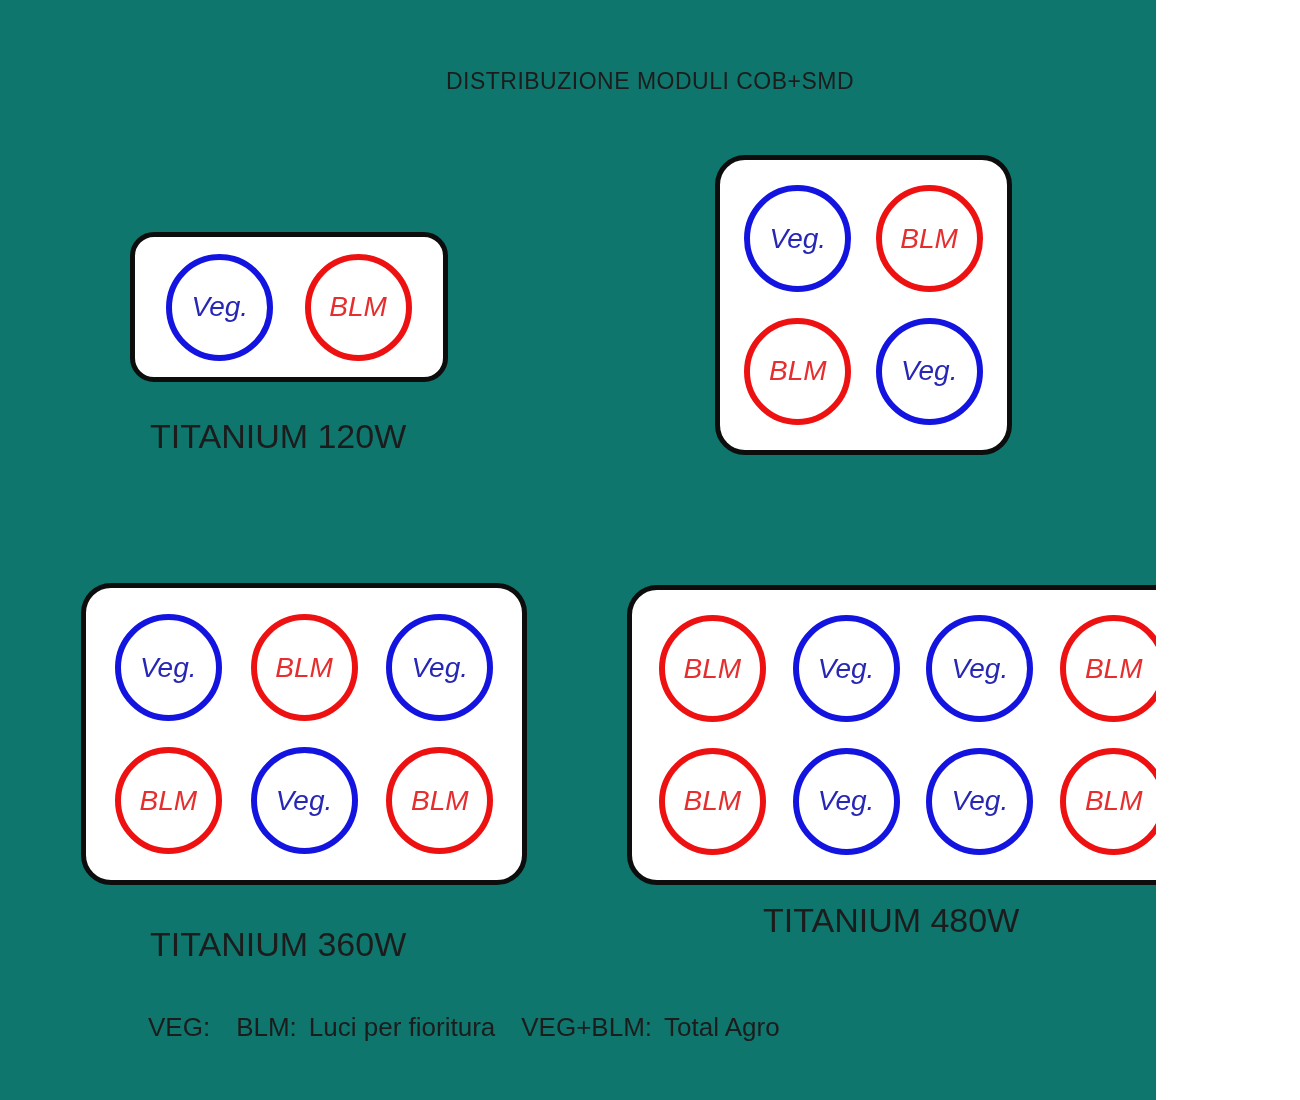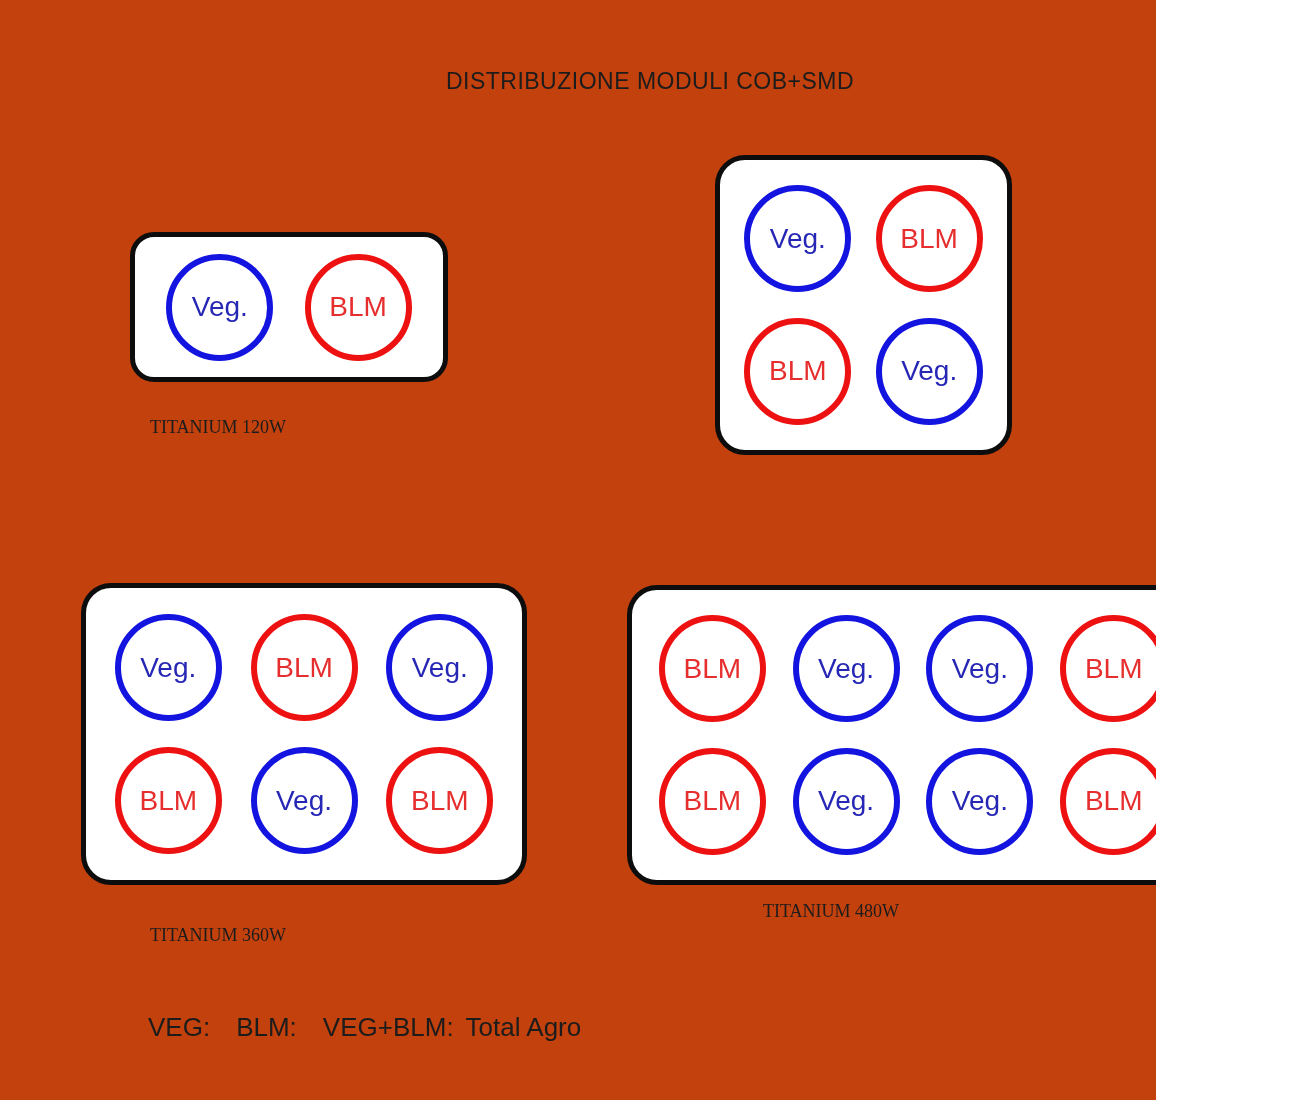--- a/index.html
+++ b/index.html
@@ -10,41 +10,42 @@
     --panel-border: #0d0d0d;
     --text: #1c1c1c;
   }
   * { box-sizing: border-box; margin: 0; padding: 0; }
   html, body { background: #ffffff; }
   body { font-family: "Liberation Sans", sans-serif; }
   .canvas {
     position: relative;
     width: 1156px;
     height: 1100px;
-    background: #c2410c;
+    background: #0f766e;
     overflow: hidden;
   }
   .title {
     position: absolute;
     top: 68px;
     left: 0;
     width: 1300px;
     text-align: center;
     font-size: 23px;
     letter-spacing: 0.5px;
     color: var(--text);
   }
   .panel {
     position: absolute;
     border: 5px solid var(--panel-border);
     border-radius: 30px;
     background: #ffffff;
     display: grid;
     justify-content: space-evenly;
     align-content: space-evenly;
+    font-style: italic;
   }
   .panel.cols-2 { grid-template-columns: repeat(2, 107px); }
   .panel.cols-3 { grid-template-columns: repeat(3, 107px); }
   .panel.cols-4 { grid-template-columns: repeat(4, 107px); }
   #panel-120 { left: 130px; top: 232px; width: 318px; height: 150px; border-radius: 24px; }
   #panel-240 { left: 715px; top: 155px; width: 297px; height: 300px; }
   #panel-360 { left: 81px;  top: 583px; width: 446px; height: 302px; }
   #panel-480 { left: 627px; top: 585px; width: 572px; height: 300px; }
   .module {
     width: 107px;
@@ -54,24 +55,23 @@
     background: #ffffff;
     display: flex;
     align-items: center;
     justify-content: center;
     font-size: 28px;
   }
   .module[data-type="veg"] { border-color: var(--veg-stroke); color: var(--veg-text); }
   .module[data-type="blm"] { border-color: var(--blm-stroke); color: var(--blm-text); }
   .panel-label {
     position: absolute;
-    font-size: 18px;
+    font-size: 34px;
     color: var(--text);
     white-space: nowrap;
-    font-family: Liberation Serif, serif;
   }
   #label-120 { left: 150px; top: 417px; }
   #label-240 { left: 760px; top: 477px; }
   #label-360 { left: 150px; top: 925px; }
   #label-480 { left: 763px; top: 901px; }
   .legend {
     position: absolute;
     left: 148px;
     top: 1012px;
     display: flex;
@@ -123,20 +123,21 @@
     <div class="module" data-type="blm">BLM</div>
   </div>
   <div class="panel-label" id="label-480">TITANIUM 480W</div>
 
   <div class="legend">
     <span class="legend-item">
       <span>VEG:</span>
     </span>
     <span class="legend-item">
       <span>BLM:</span>
+      <span>Luci per fioritura</span>
     </span>
     <span class="legend-item">
       <span>VEG+BLM:</span>
       <span>Total Agro</span>
     </span>
   </div>
 
 </div>
 
 </body></html>

